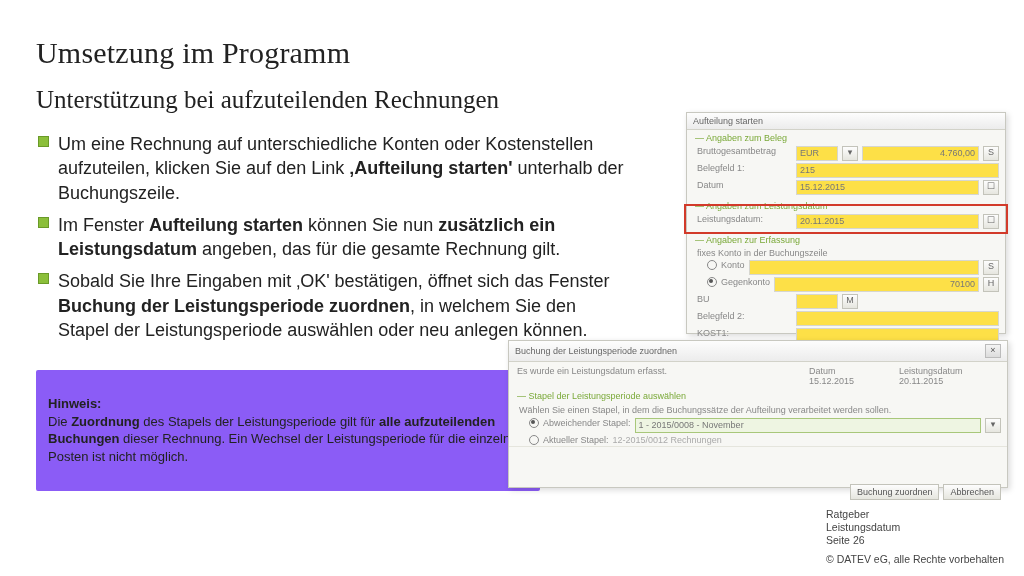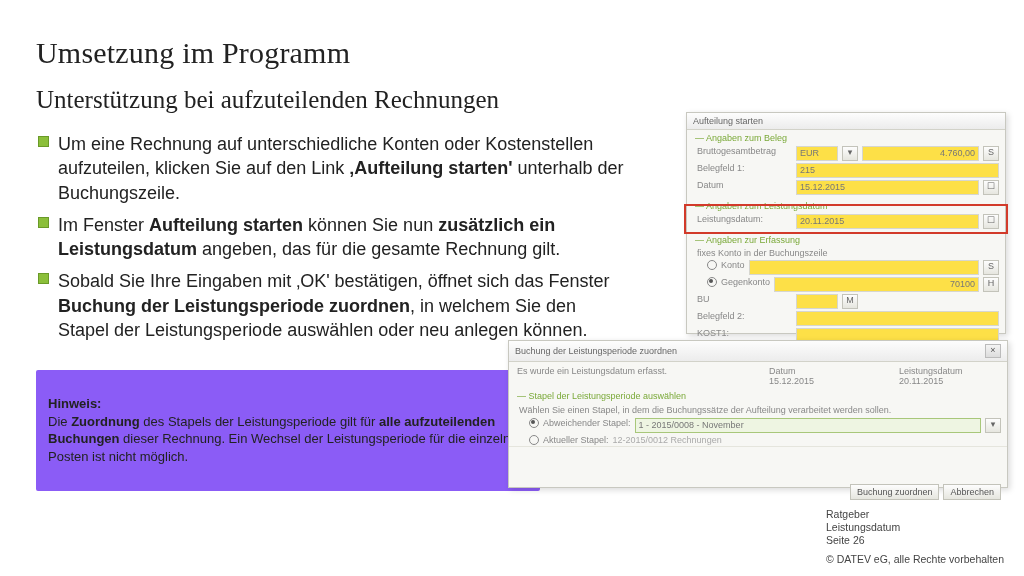--- a/index.html
+++ b/index.html
@@ -273,21 +273,21 @@
     </div>
   </div>
 
   <div class="red-box" style="left:684px; top:204px; width:324px; height:30px;"></div>
 
   <div class="dlg" style="left:508px; top:340px; width:500px; height:148px;">
     <div class="titlebar">
       <span>Buchung der Leistungsperiode zuordnen</span>
       <span class="close-x">×</span>
     </div>
-    <div style="display:flex; padding:4px 8px 2px 8px; gap:40px;">
+    <div style="display:flex; padding:4px 8px 2px 8px; ">
       <div style="flex:1">
         <div>Es wurde ein Leistungsdatum erfasst.</div>
       </div>
       <div style="flex:0 0 90px">
         <div>Datum</div>
         <div>15.12.2015</div>
       </div>
       <div style="flex:0 0 100px">
         <div>Leistungsdatum</div>
         <div>20.11.2015</div>

